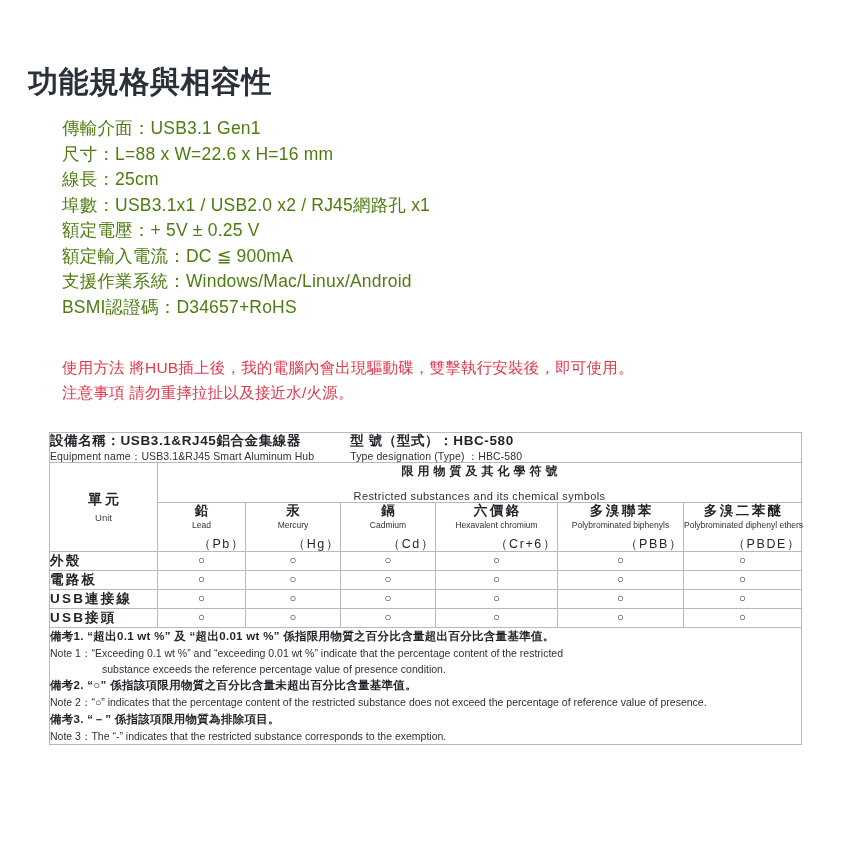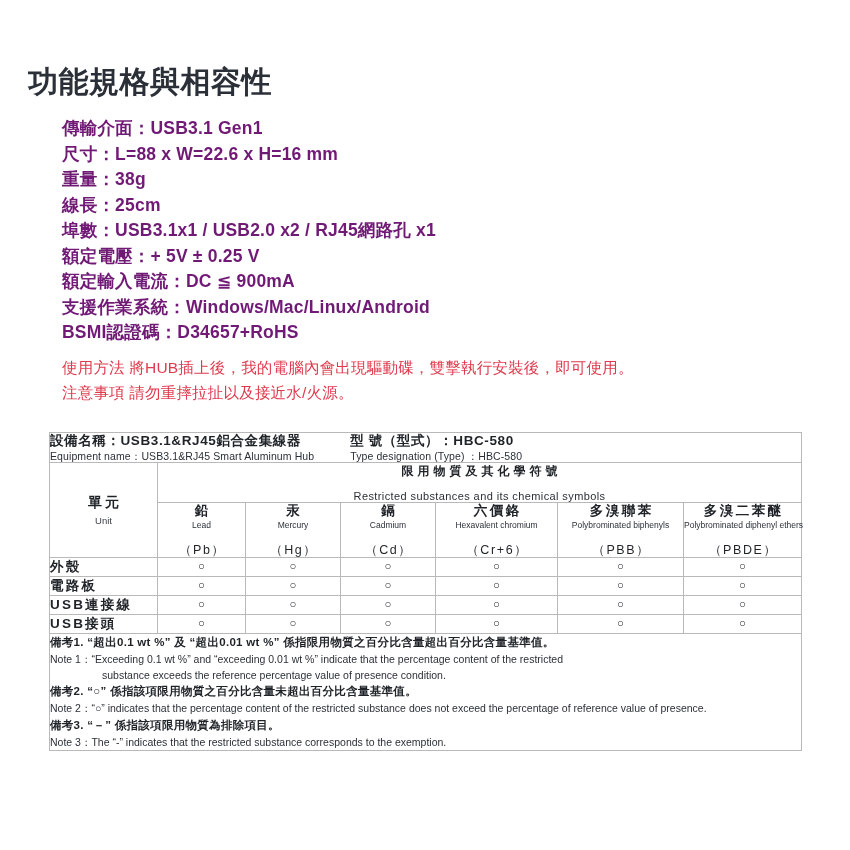--- a/index.html
+++ b/index.html
@@ -39,24 +39,23 @@
   
   .spec-list {
     position: absolute;
     left: 62px;
     top: 116px;
     width: 700px;
   }
   .spec-line {
     font-size: 17.5px;
     line-height: 25.5px;
-    color: #701a75;
+    color: #4d7c0f;
     white-space: nowrap;
     letter-spacing: 0.2px;
-    font-weight: bold;
   }
 
   
   .notice-block {
     position: absolute;
     left: 62px;
     top: 355px;
     width: 760px;
   }
   .notice-line {
@@ -158,24 +157,25 @@
     white-space: nowrap;
   }
   .sub-en {
     font-size: 8.5px;
     margin-top: 2px;
     color: #2b3038;
     white-space: nowrap;
   }
   .sub-sym {
     font-size: 12.5px;
-    margin-top: 12px;
+    margin-top: 6px;
     letter-spacing: 1.6px;
     padding-left: 1.6px;
     white-space: nowrap;
+    text-align: right;
   }
 
   .part-name {
     font-size: 13.5px;
     font-weight: 700;
     letter-spacing: 2.2px;
     padding: 4px 0 4px 9px;
     white-space: nowrap;
   }
   .mark {
@@ -208,21 +208,20 @@
 </head>
 <body>
 
 <div class="page">
 
   <div class="main-title">功能規格與相容性</div>
 
   <div class="spec-list">
     <div class="spec-line">傳輸介面：USB3.1 Gen1</div>
     <div class="spec-line">尺寸：L=88 x W=22.6 x H=16 mm</div>
-    <div class="spec-line">重量：38g</div>
     <div class="spec-line">線長：25cm</div>
     <div class="spec-line">埠數：USB3.1x1 / USB2.0 x2 / RJ45網路孔 x1</div>
     <div class="spec-line">額定電壓：+ 5V  ± 0.25 V</div>
     <div class="spec-line">額定輸入電流：DC ≦ 900mA</div>
     <div class="spec-line">支援作業系統：Windows/Mac/Linux/Android</div>
     <div class="spec-line">BSMI認證碼：D34657+RoHS</div>
   </div>
 
   <div class="notice-block">
     <div class="notice-line">使用方法 將HUB插上後，我的電腦內會出現驅動碟，雙擊執行安裝後，即可使用。</div>

